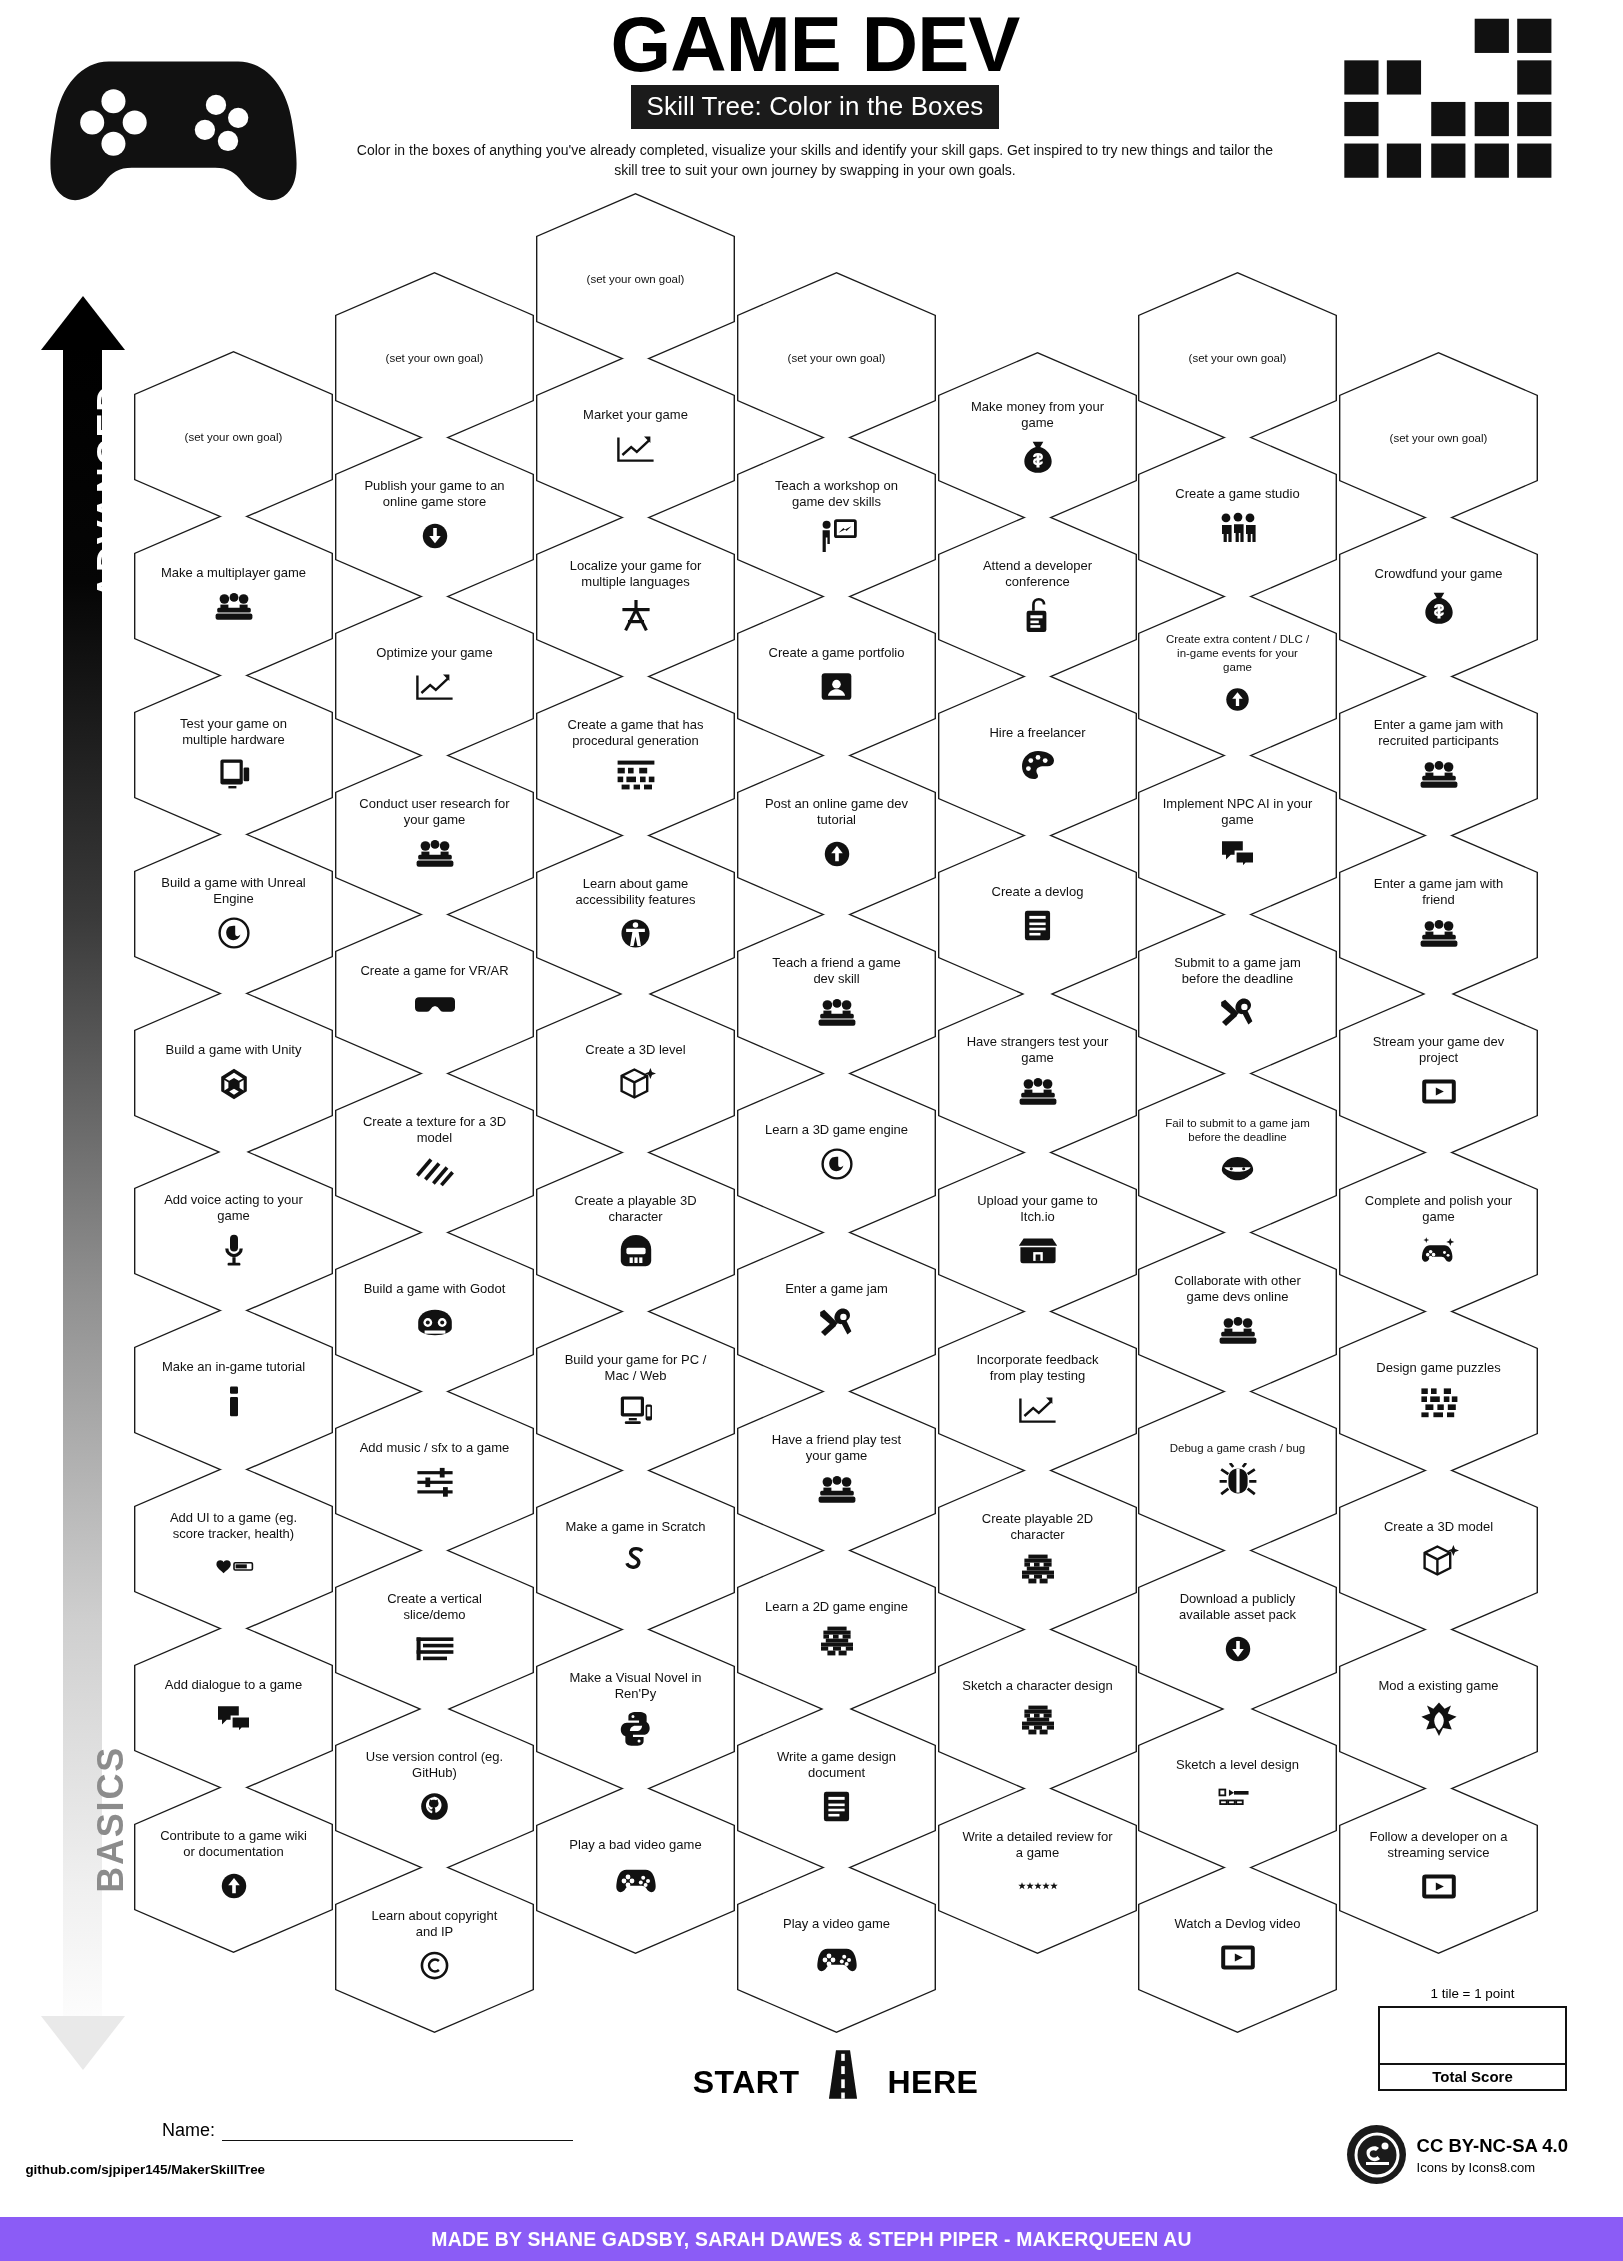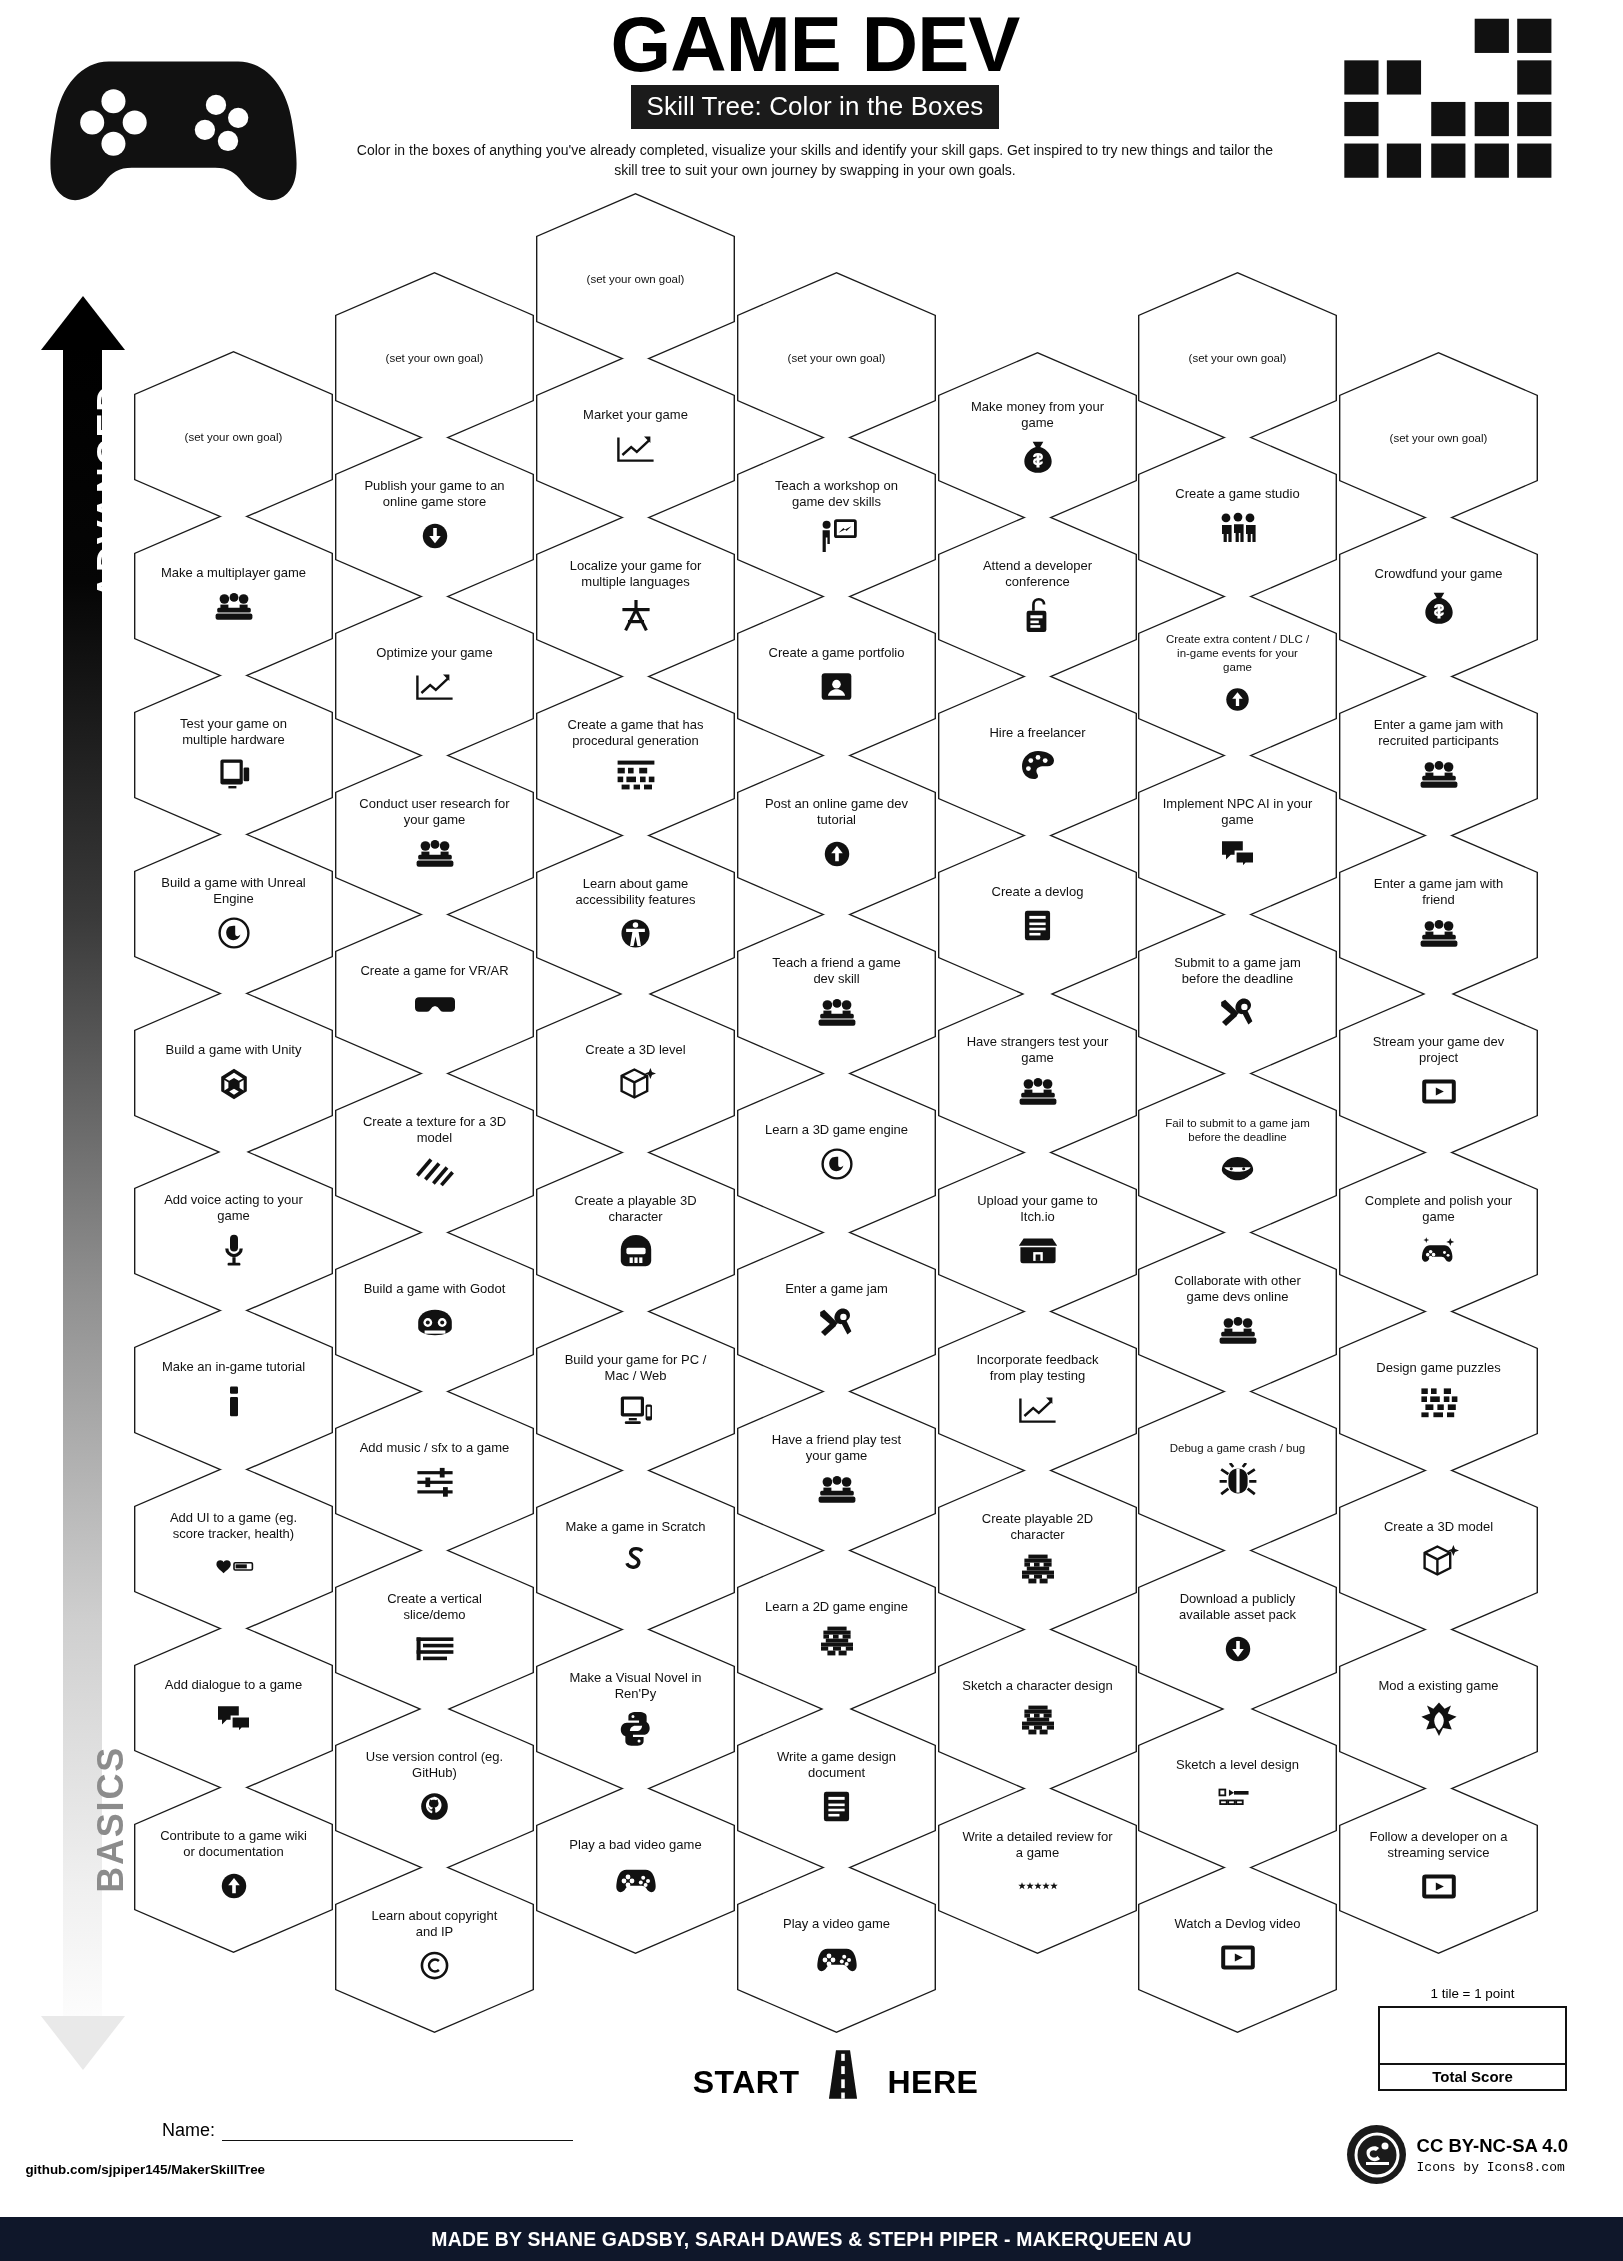--- a/index.html
+++ b/index.html
@@ -126,26 +126,26 @@
   #name-line { position:absolute; left: 162px; top: 2120px; display:flex; align-items:flex-end; gap: 6.5px; }
   #name-label { font-size: 18px; }
   #name-rule { width: 351px; border-bottom: 1.8px solid #111; height: 20.3px; }
 
   #gh-url { position:absolute; left: 25.4px; top: 2162px; font-size: 13.4px; font-weight: bold; }
 
   
   #license { position:absolute; right: 55px; top: 2125px; display:flex; align-items:center; gap: 10.2px; }
   #cc-circle { width: 59px; height: 59px; border-radius: 50%; background:#1b1b1b; display:flex; align-items:center; justify-content:center; }
   #license-text { font-size: 18.5px; font-weight: bold; line-height: 1.25; }
-  #license-sub { font-size: 13px; font-weight: normal; margin-top: 3.7px; font-family: Liberation Mono, monospace; }
+  #license-sub { font-size: 13px; font-weight: normal; margin-top: 3.7px; }
 
   
   #footer {
     position:absolute; left:0; bottom:0; width: 1623px; height: 44px;
-    background:#0f172a; color:#fff;
+    background:#8b5cf6; color:#fff;
     display:flex; align-items:center; justify-content:center;
     font-size: 19.4px; font-weight: bold; letter-spacing: 0.2px;
   }
 </style>
 </head>
 <body>
 
 <div id="header">
 
   <div id="gamepad-icon">

